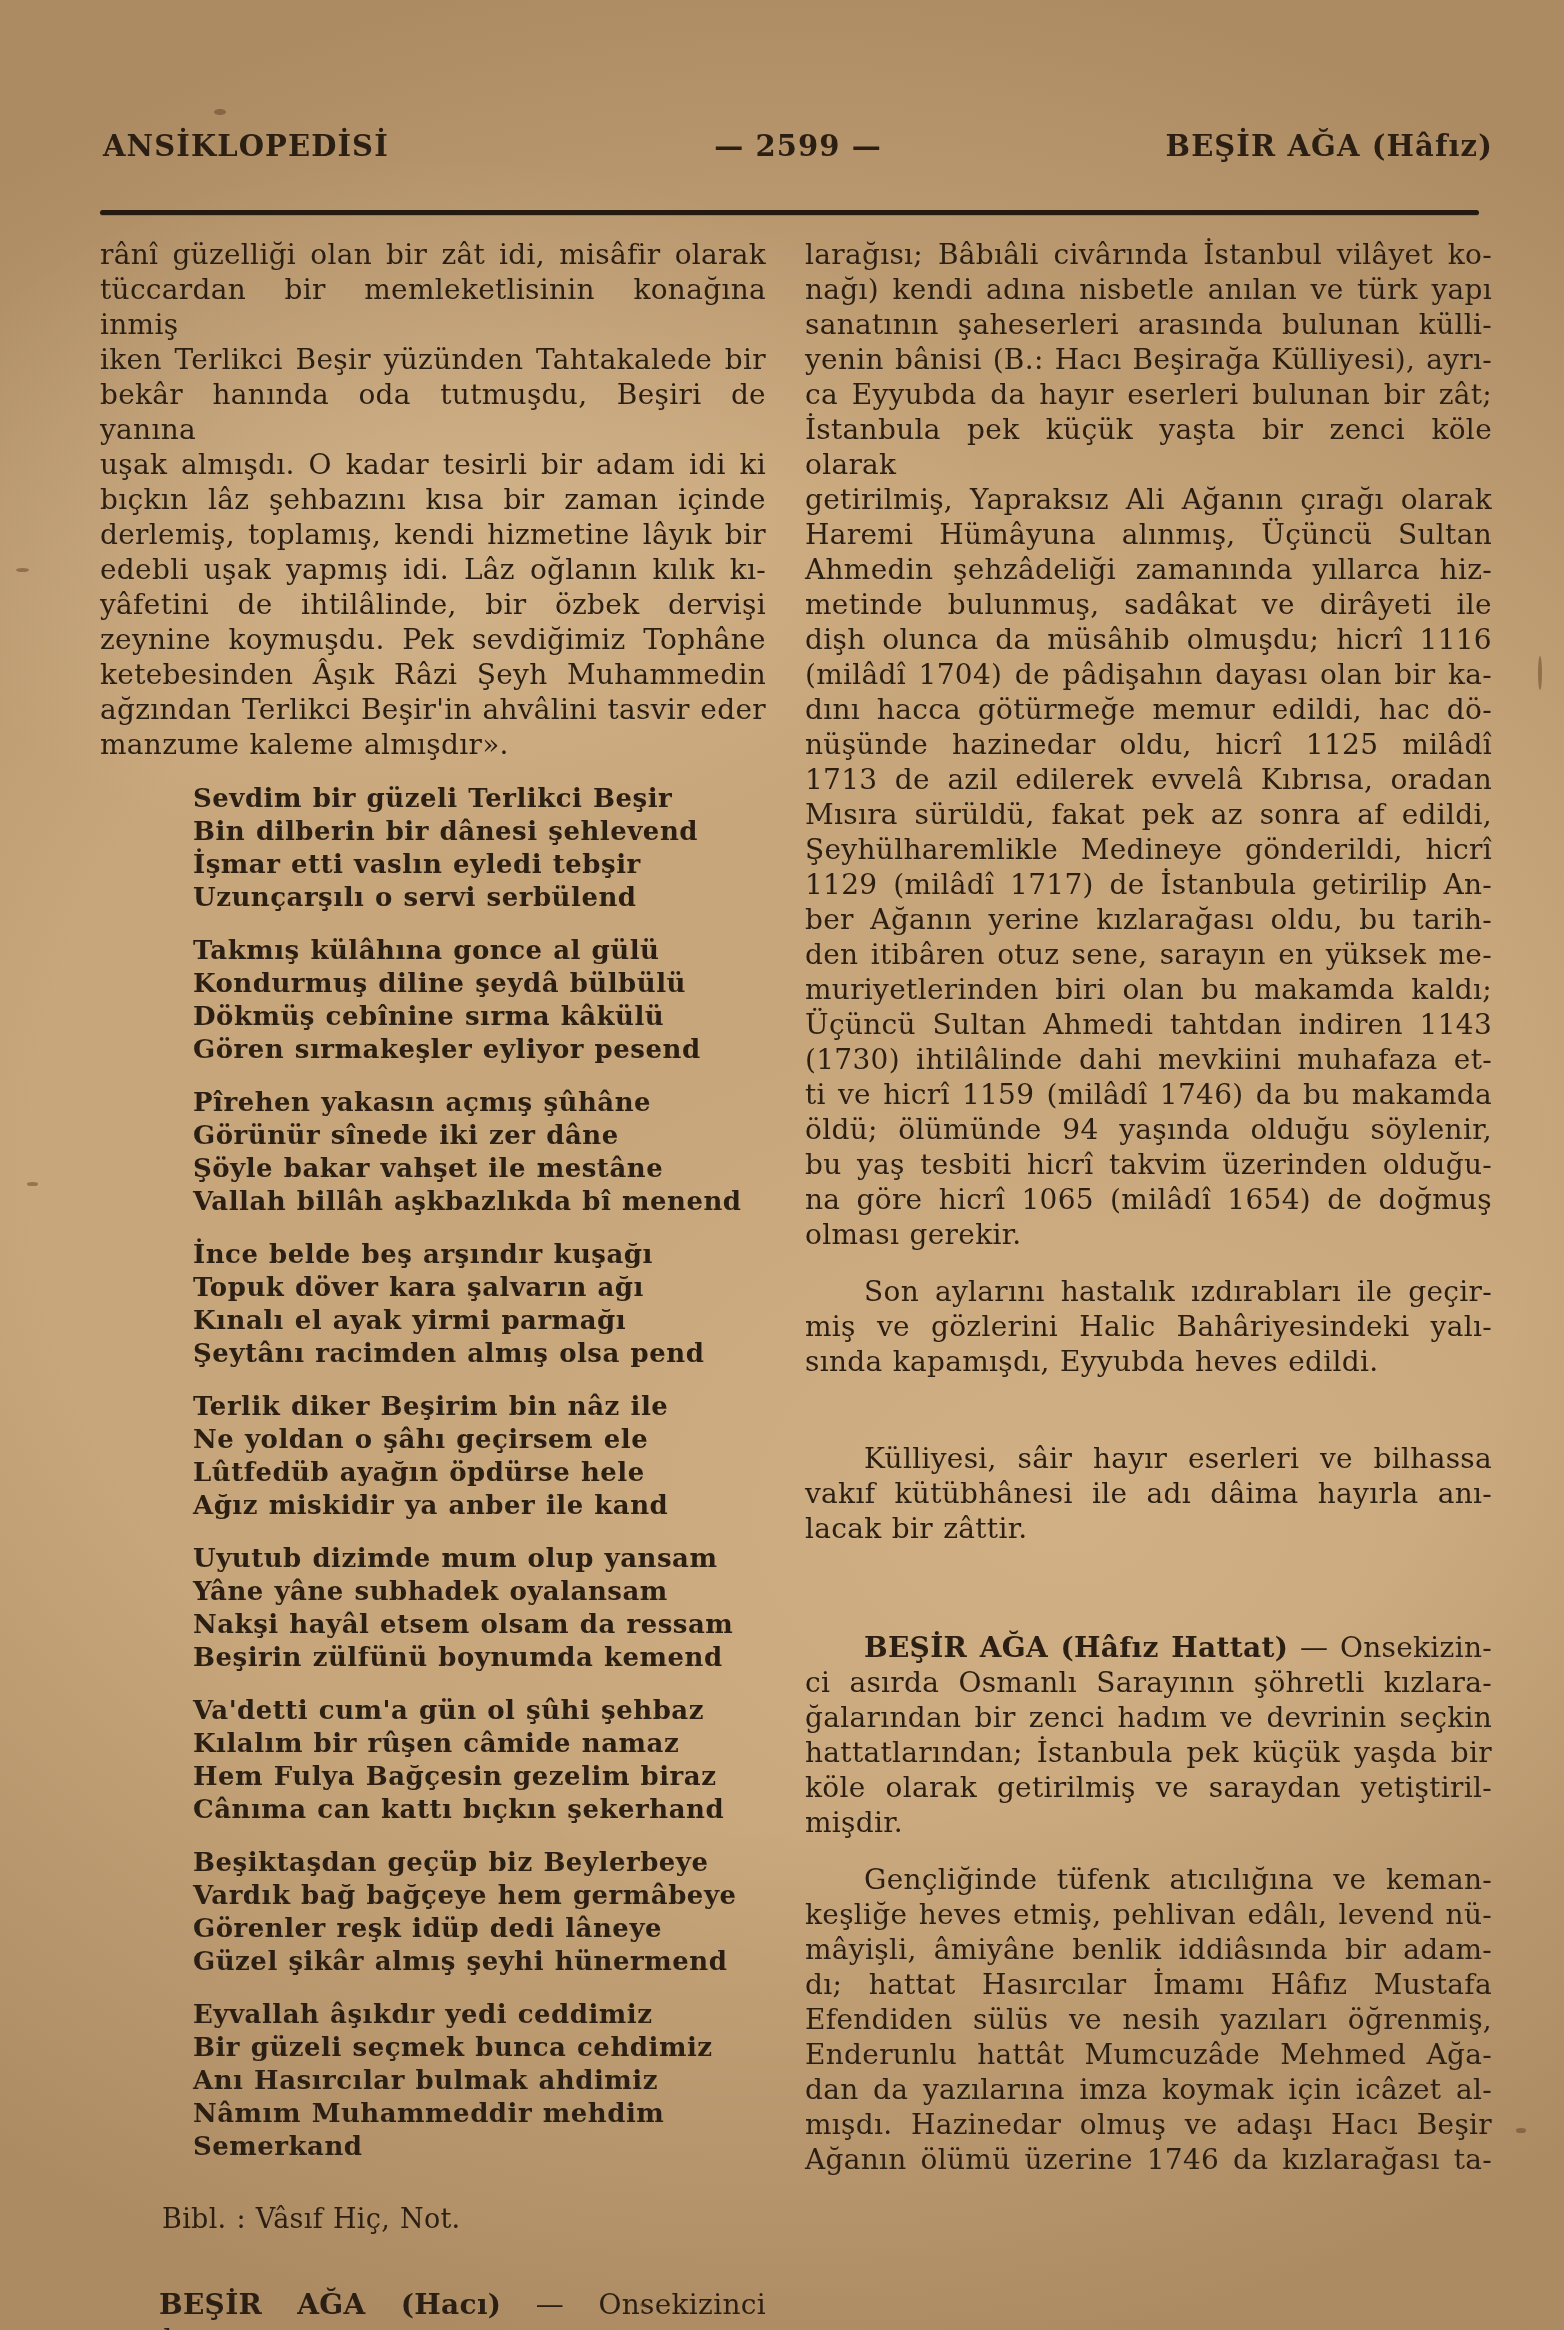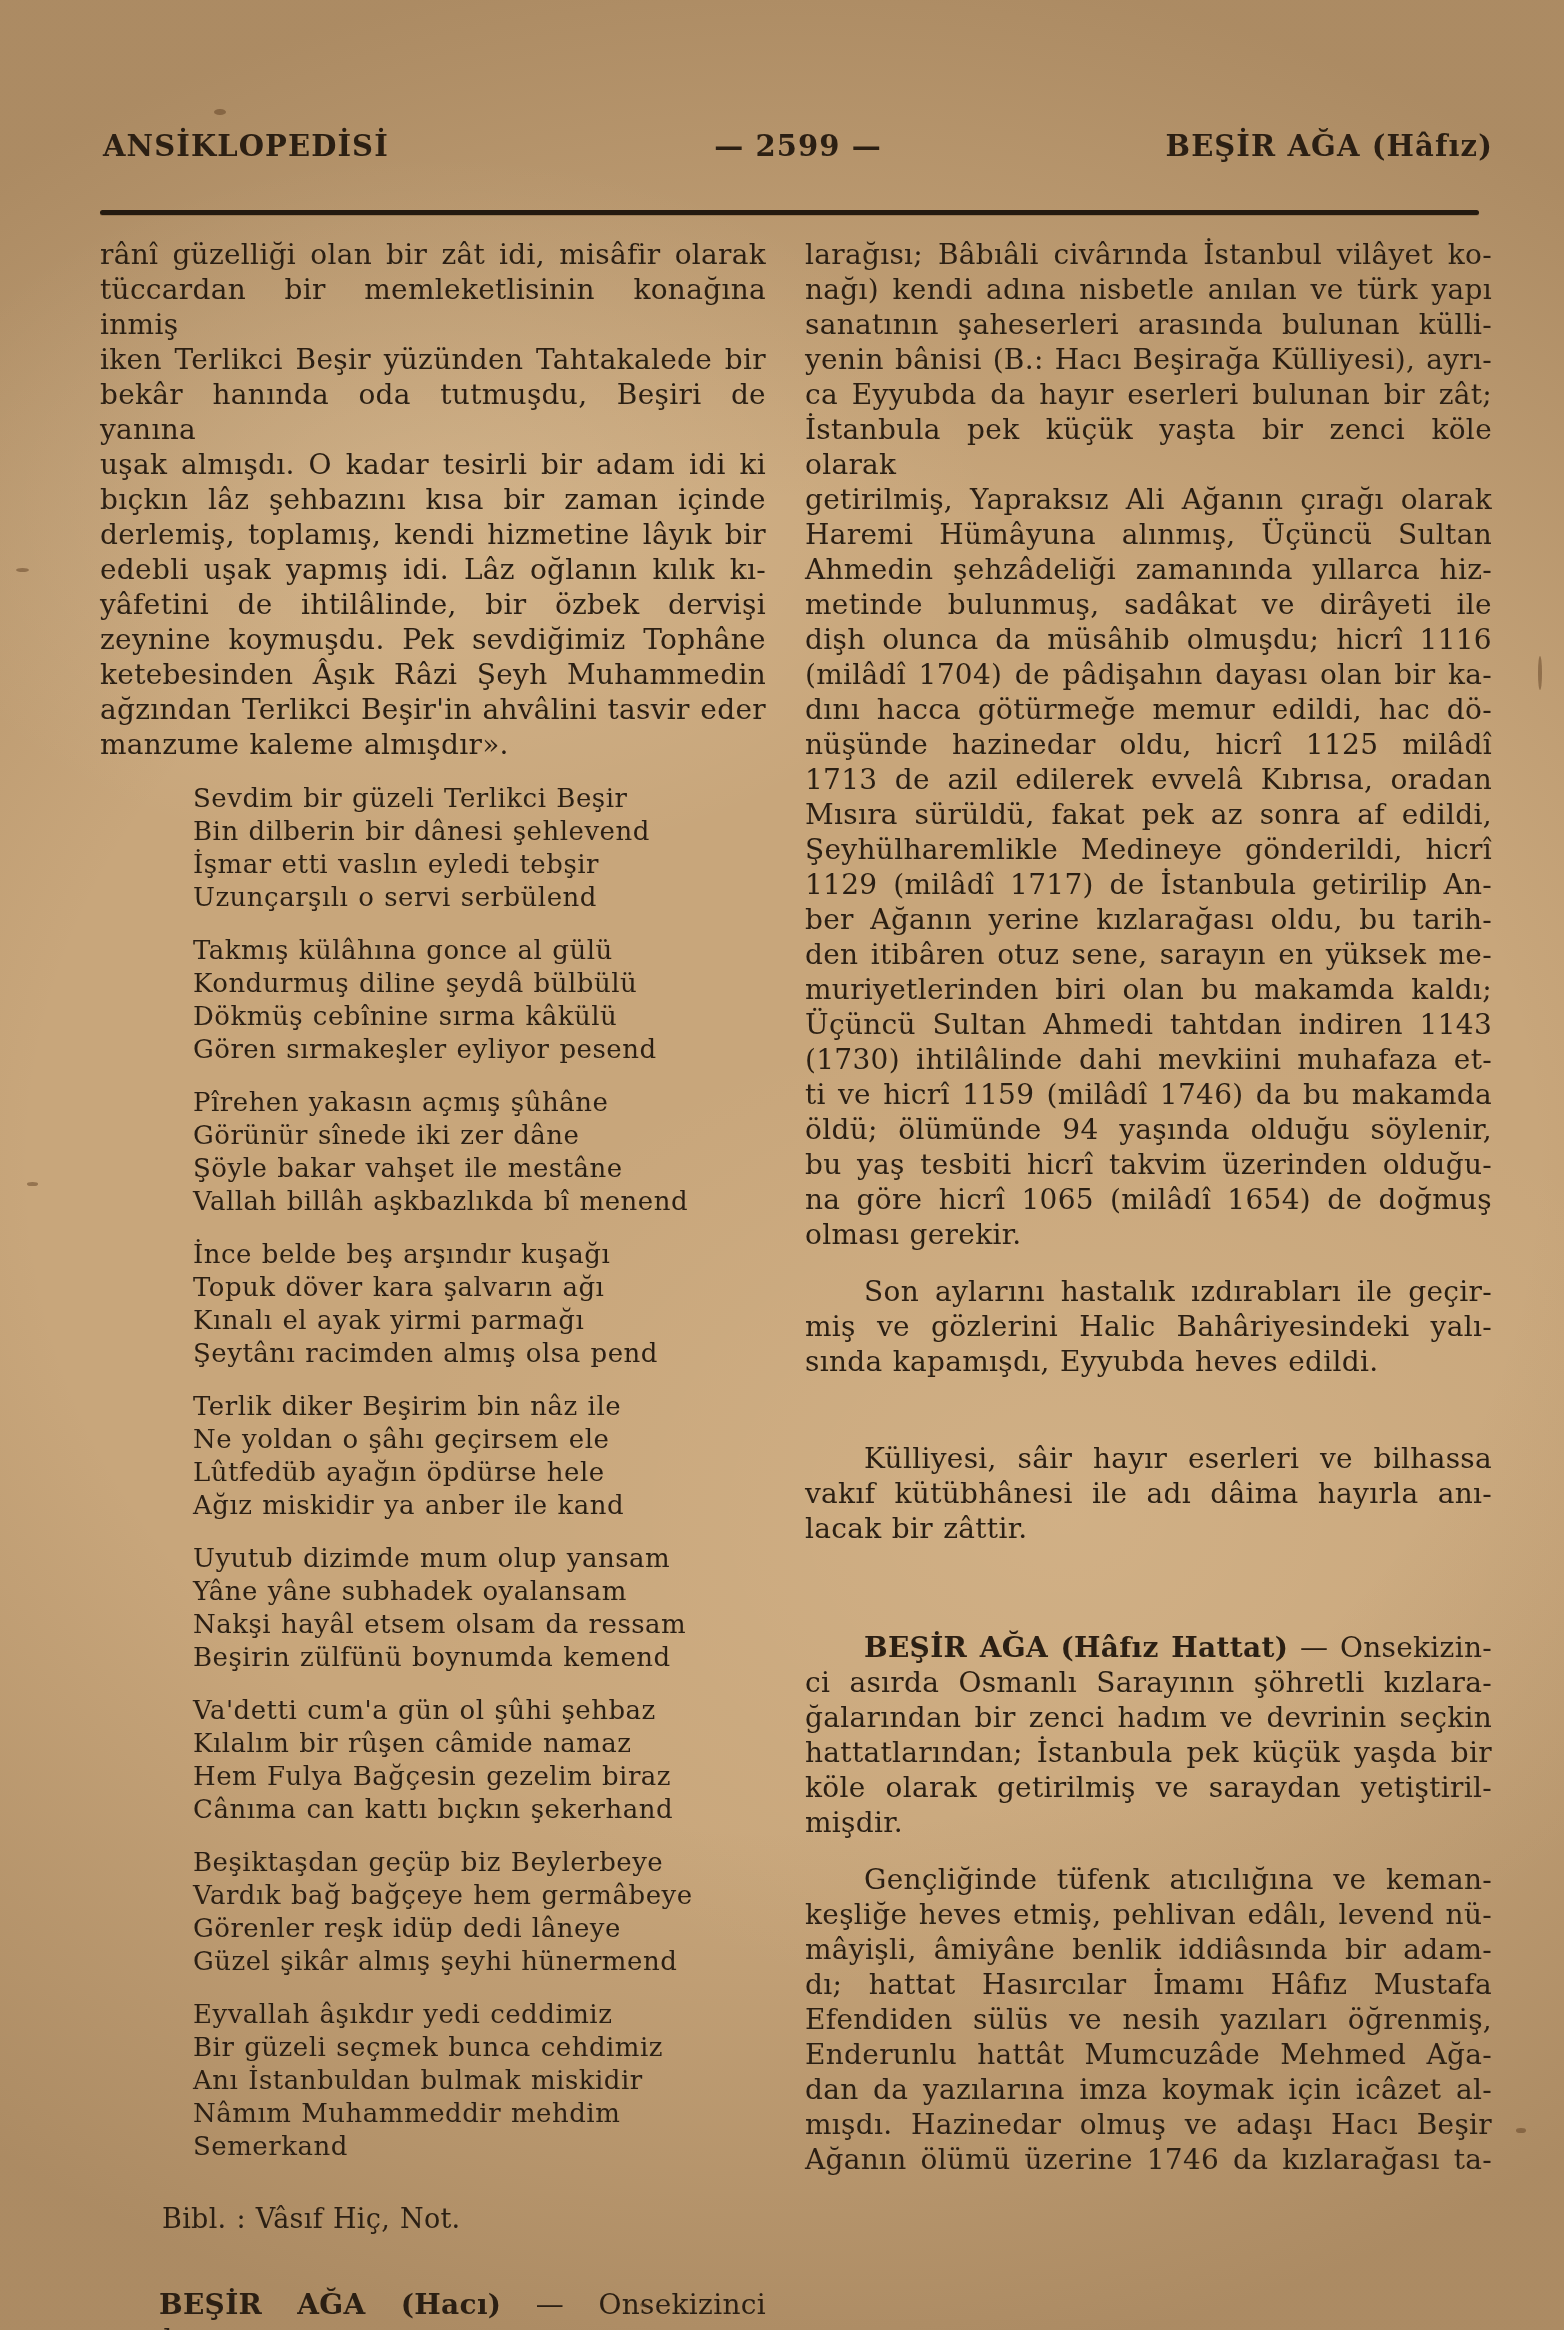--- a/index.html
+++ b/index.html
@@ -21,21 +21,21 @@
   .rule { position:absolute; top:210px; left:100px; width:1379px; height:4.7px;
           background:#241a10; border-radius:2.6px;
           box-shadow:0 1.1px 0.5px rgba(120,90,55,0.4); }
   .col { position:absolute; top:237px; font-size:28px; line-height:35px;
          letter-spacing:0.3px; word-spacing:1.1px; }
   .col-left  { left:100px;  width:666px; }
   .col-right { left:805px; width:687px; }
   .line { text-align:justify; text-align-last:justify; }
   .line.end { text-align-last:left; }
   .line.indent { text-indent:59px; }
-  .stanza { margin:20px 0 0 93px; font-weight:normal; font-size:26px;
+  .stanza { margin:20px 0 0 93px; font-weight:bold; font-size:26px;
             line-height:33px; letter-spacing:0.5px; }
   .poemline { text-align:left; }
   .bibl { margin-top:38px; text-indent:62px; font-size:27px; }
   .entry-term { font-weight:bold; }
   .gap-sm { margin-top:22px; }
   .gap-md { margin-top:51px; }
   .gap-lg { margin-top:62px; }
   .gap-xl { margin-top:84px; }
   .speck { position:absolute; background:rgba(86,56,28,0.45); border-radius:50%; }
 </style>
@@ -112,21 +112,21 @@
       </div>
       <div class="stanza">
         <div class="poemline">Beşiktaşdan geçüp biz Beylerbeye</div>
         <div class="poemline">Vardık bağ bağçeye hem germâbeye</div>
         <div class="poemline">Görenler reşk idüp dedi lâneye</div>
         <div class="poemline">Güzel şikâr almış şeyhi hünermend</div>
       </div>
       <div class="stanza">
         <div class="poemline">Eyvallah âşıkdır yedi ceddimiz</div>
         <div class="poemline">Bir güzeli seçmek bunca cehdimiz</div>
-        <div class="poemline">Anı İstanbuldan bulmak miskidir</div>
+        <div class="poemline">Anı Hasırcılar bulmak ahdimiz</div>
         <div class="poemline">Nâmım Muhammeddir mehdim Semerkand</div>
       </div>
       <div class="bibl">Bibl. : Vâsıf Hiç, Not.</div>
       <div class="gap-md">
         <div class="line indent"><span class="entry-term">BEŞİR AĞA (Hacı)</span><span> — Onsekizinci asırda</span></div>
         <div class="line">Osmanlı Sarayının büyük şöhret sâhibi bir kız-</div>
       </div>
     </div>
   <div class="col col-right" id="col-right">
       <div>

